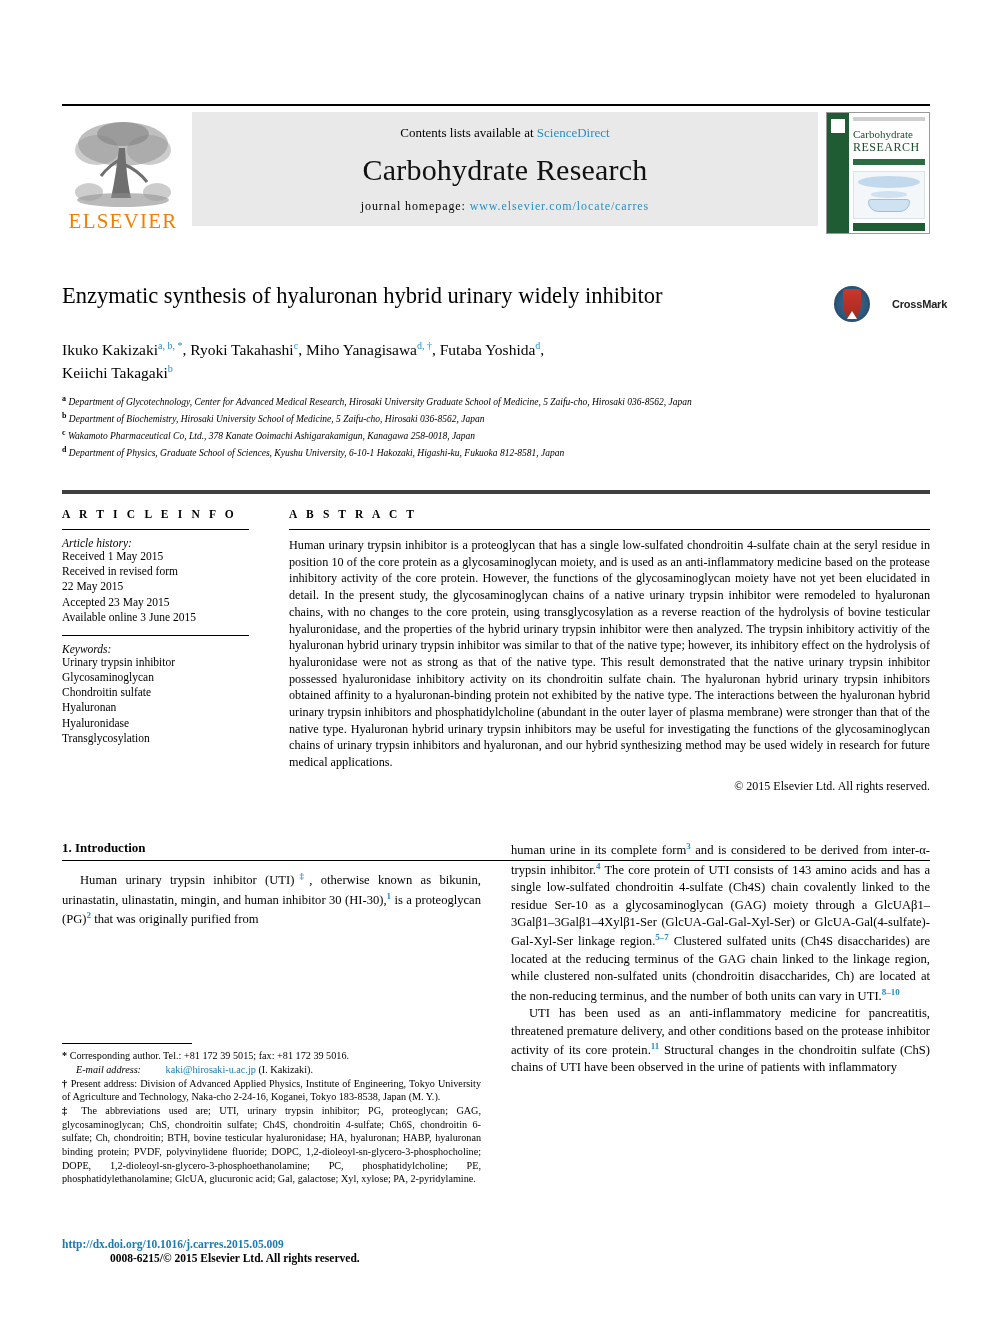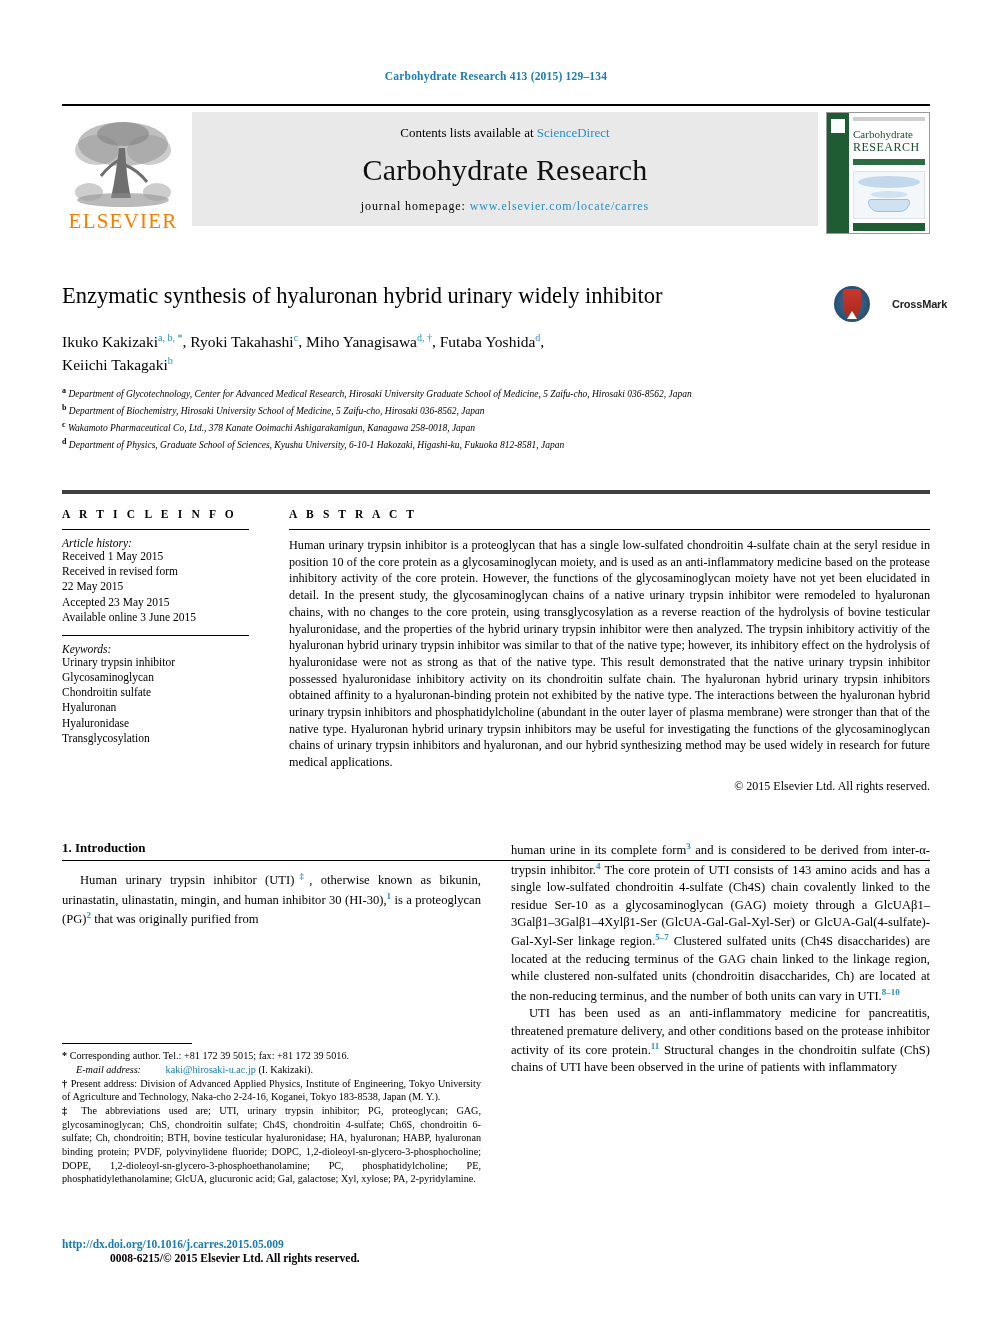--- a/index.html
+++ b/index.html
@@ -136,21 +136,21 @@
   h1.paper-title {
     margin: 0;
     font-size: 22.5px;
     font-weight: normal;
     line-height: 1.2;
     width: 760px;
     color: #000;
     font-family: "Liberation Serif", serif;
   }
   .authors {
-    margin-top: 22px;
+    margin-top: 30px;
     font-size: 15.5px;
     line-height: 1.45;
     width: 790px;
   }
   .authors sup { font-size: 10px; color: #2a8fc4; vertical-align: super; }
   .affils {
     margin-top: 9px;
     font-size: 9.5px;
     font-style: italic;
     line-height: 1.45;
@@ -208,21 +208,20 @@
 
   .pubfooter { position: absolute; left: 62px; top: 1238px; width: 420px; }
   .doi { color: #1a7bb0; font-size: 11.5px; font-weight: bold; }
   .issn { font-size: 11.5px; font-weight: bold; margin-top: 2px; padding-left: 48px; }
 </style>
 </head>
 <body>
 
 <div class="page">
 
-  <div class="runhead">Carbohydrate Research 413 (2015) 129–134</div>
 
   <div class="masthead">
 
     <div class="elsevier-logo">
       <div class="tree-box">
         <svg viewBox="0 0 112 92" width="112" height="92" aria-hidden="true">
           <g fill="#6d6d6d">
             <ellipse cx="56" cy="26" rx="45" ry="22" fill="#8a8a8a" opacity=".55"></ellipse>
             <ellipse cx="30" cy="32" rx="22" ry="15" fill="#9a9a9a" opacity=".5"></ellipse>
             <ellipse cx="82" cy="32" rx="22" ry="15" fill="#9a9a9a" opacity=".5"></ellipse>

